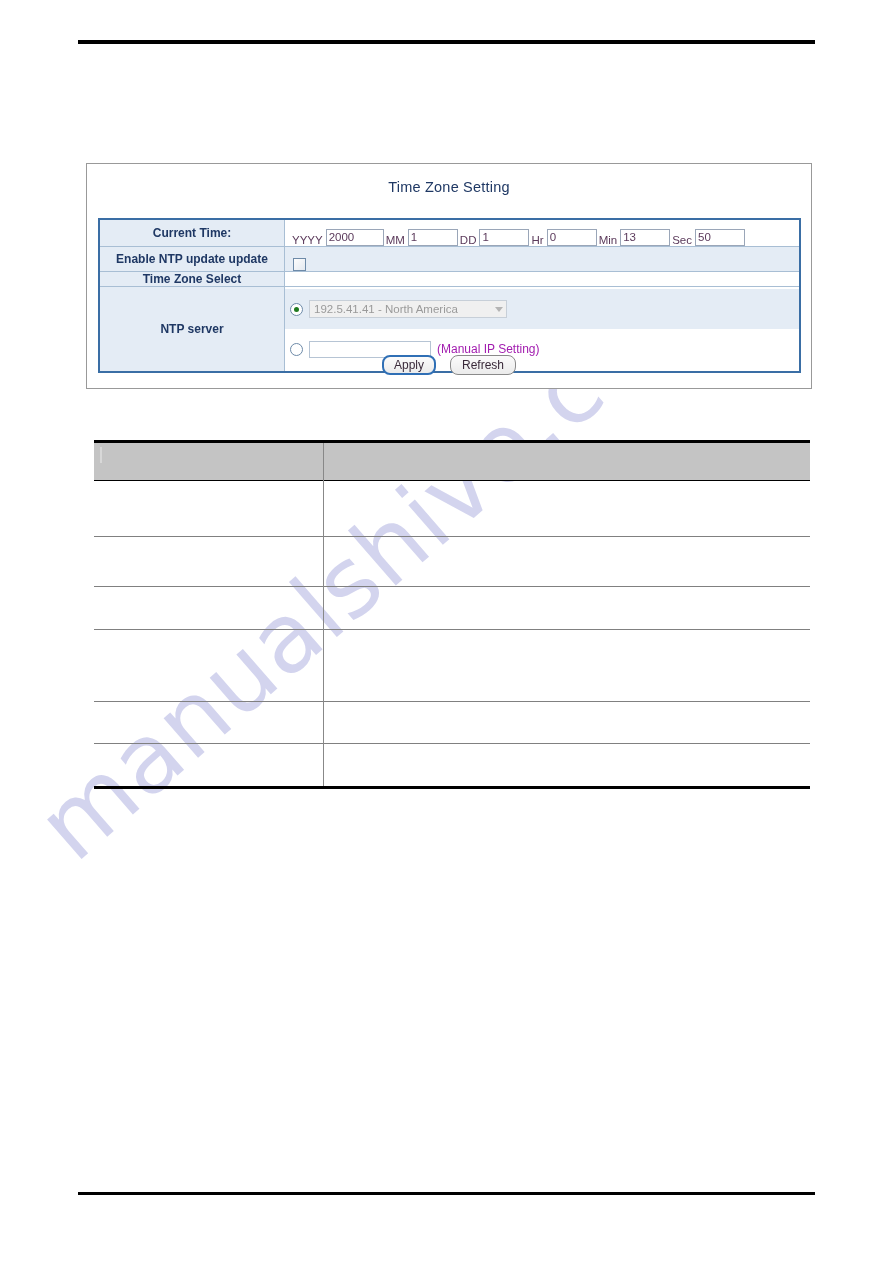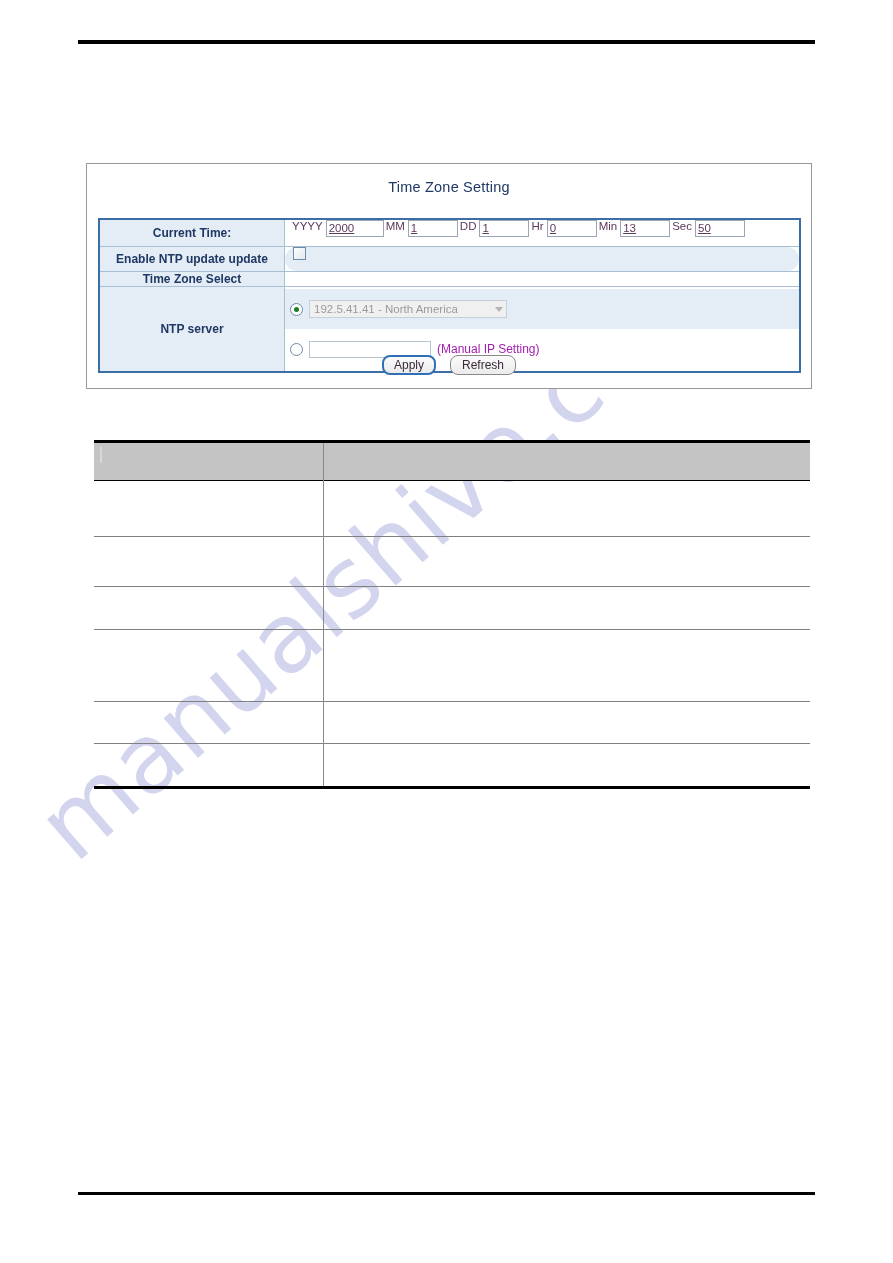--- a/index.html
+++ b/index.html
@@ -102,25 +102,24 @@
     display: flex;
     align-items: center;
     justify-content: center;
     text-align: center;
     padding: 0 2px;
   }
   .val-cell {
     flex: 1 1 auto;
     box-sizing: border-box;
     display: flex;
-    align-items: flex-start;
+    align-items: flex-end;
     padding: 0 4px 0 5px;
     background: #ffffff;
     min-height: 24px;
-    border-radius: 13px;
   }
   .val-cell.alt { background: #e4ecf5; }
   .val-cell.tinted { background: #f6f9fd; }
 
   
   .row-time .lbl-cell { height: 26px; }
   .time-unit {
     font-size: 11.5px;
     color: #5b3a5b;
     margin: 0 3px 0 2px;
@@ -130,21 +129,20 @@
     font-family: "Liberation Sans", sans-serif;
     font-size: 11.5px;
     color: #5b3a5b;
     border: 1px solid #9aa6b8;
     background: #ffffff;
     height: 17px;
     line-height: 17px;
     padding: 0 2px;
     box-sizing: border-box;
     outline: none;
-    text-decoration: underline;
   }
   .in-yyyy { width: 58px; }
   .in-mm, .in-dd, .in-hr, .in-min, .in-sec { width: 50px; }
 
   
   .chk {
     width: 13px;
     height: 13px;
     border: 1px solid #6d8aa8;
     background: linear-gradient(135deg,#fdfdfd 0%,#e3e9f0 100%);

